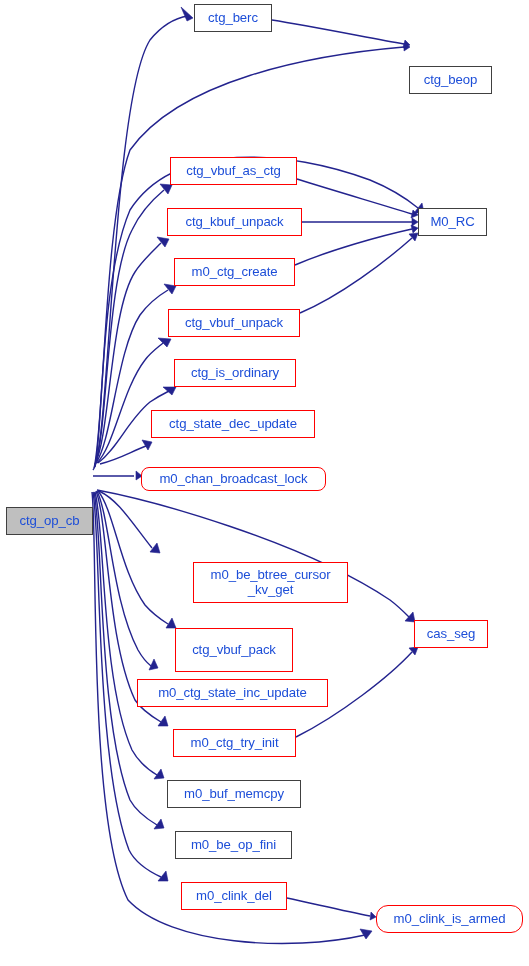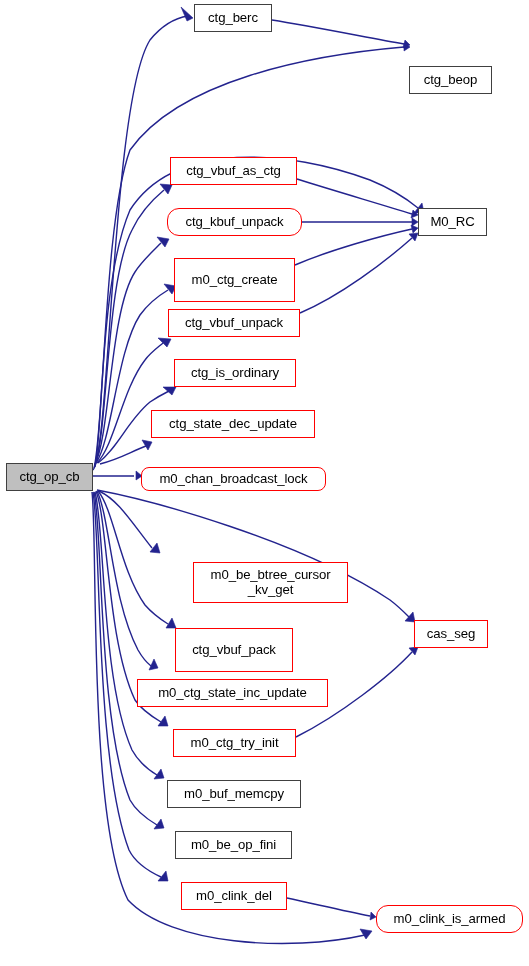--- a/index.html
+++ b/index.html
@@ -33,33 +33,34 @@
     stroke-width: 0.6;
   }
   .node-box {
     position: absolute;
     box-sizing: border-box;
     display: flex;
     align-items: center;
     justify-content: center;
     text-align: center;
     line-height: 1.08;
-    color: #000000;
+    color: #1d4ed8;
     font-size: 13.2px;
     letter-spacing: -0.1px;
     white-space: pre;
     background: #ffffff;
     border: 1.3px solid #404040;
   }
   .node-box.red {
     border-color: #ff0000;
   }
   .node-box.root {
     background: #bfbfbf;
     border-color: #404040;
+    margin-top: 44px;
   }
 </style>
 </head>
 <body>
 
 <div id="graph-root">
   <svg id="graph-svg" viewBox="0 0 529 966" preserveAspectRatio="none">
       <path class="edge-path" d="M93,470 C110,450 112,100 150,40 C163,24 175,18 188,16" stroke="#23238e"></path>
       <polygon class="arrow-head" points="193,18 181,7 187,21" fill="#23238e"></polygon>
       <path class="edge-path" d="M94,468 C104,430 104,220 130,150 C180,80 310,55 404,47" stroke="#23238e"></path>
@@ -112,22 +113,22 @@
       <polygon class="arrow-head" points="415,655 409,648 418,647" fill="#23238e"></polygon>
       <path class="edge-path" d="M287,898 C315,904 345,911 370,916" stroke="#23238e"></path>
       <polygon class="arrow-head" points="370,920 371,912 376,917" fill="#23238e"></polygon>
     </svg>
   <div id="node-layer">
       <div class="node-box root" style="left: 6px; top: 463px; width: 87px; height: 28px;"><span>ctg_op_cb</span></div>
       <div class="node-box" style="left: 194px; top: 4px; width: 78px; height: 28px;"><span>ctg_berc</span></div>
       <div class="node-box" style="left: 409px; top: 30px; width: 83px; height: 28px; margin-top: 36px;"><span>ctg_beop</span></div>
       <div class="node-box red" style="left: 170px; top: 157px; width: 127px; height: 28px;"><span>ctg_vbuf_as_ctg</span></div>
       <div class="node-box" style="left: 418px; top: 208px; width: 69px; height: 28px;"><span>M0_RC</span></div>
-      <div class="node-box red" style="left: 167px; top: 208px; width: 135px; height: 28px; border-radius: 12px;"><span>ctg_kbuf_unpack</span></div>
-      <div class="node-box red" style="left: 174px; top: 258px; width: 121px; height: 44px;"><span>m0_ctg_create</span></div>
+      <div class="node-box red" style="left: 167px; top: 208px; width: 135px; height: 28px;"><span>ctg_kbuf_unpack</span></div>
+      <div class="node-box red" style="left: 174px; top: 258px; width: 121px; height: 28px;"><span>m0_ctg_create</span></div>
       <div class="node-box red" style="left: 168px; top: 309px; width: 132px; height: 28px;"><span>ctg_vbuf_unpack</span></div>
       <div class="node-box red" style="left: 174px; top: 359px; width: 122px; height: 28px;"><span>ctg_is_ordinary</span></div>
       <div class="node-box red" style="left: 151px; top: 410px; width: 164px; height: 28px;"><span>ctg_state_dec_update</span></div>
       <div class="node-box red" style="left: 141px; top: 467px; width: 185px; height: 24px; border-radius: 8px;"><span>m0_chan_broadcast_lock</span></div>
       <div class="node-box red" style="left: 156px; top: 562px; width: 155px; height: 41px; margin-left: 37px;"><span>m0_be_btree_cursor
 _kv_get</span></div>
       <div class="node-box red" style="left: 414px; top: 620px; width: 74px; height: 28px;"><span>cas_seg</span></div>
       <div class="node-box red" style="left: 175px; top: 628px; width: 118px; height: 44px;"><span>ctg_vbuf_pack</span></div>
       <div class="node-box red" style="left: 137px; top: 679px; width: 191px; height: 28px;"><span>m0_ctg_state_inc_update</span></div>
       <div class="node-box red" style="left: 173px; top: 729px; width: 123px; height: 28px; text-align: right;"><span>m0_ctg_try_init</span></div>

